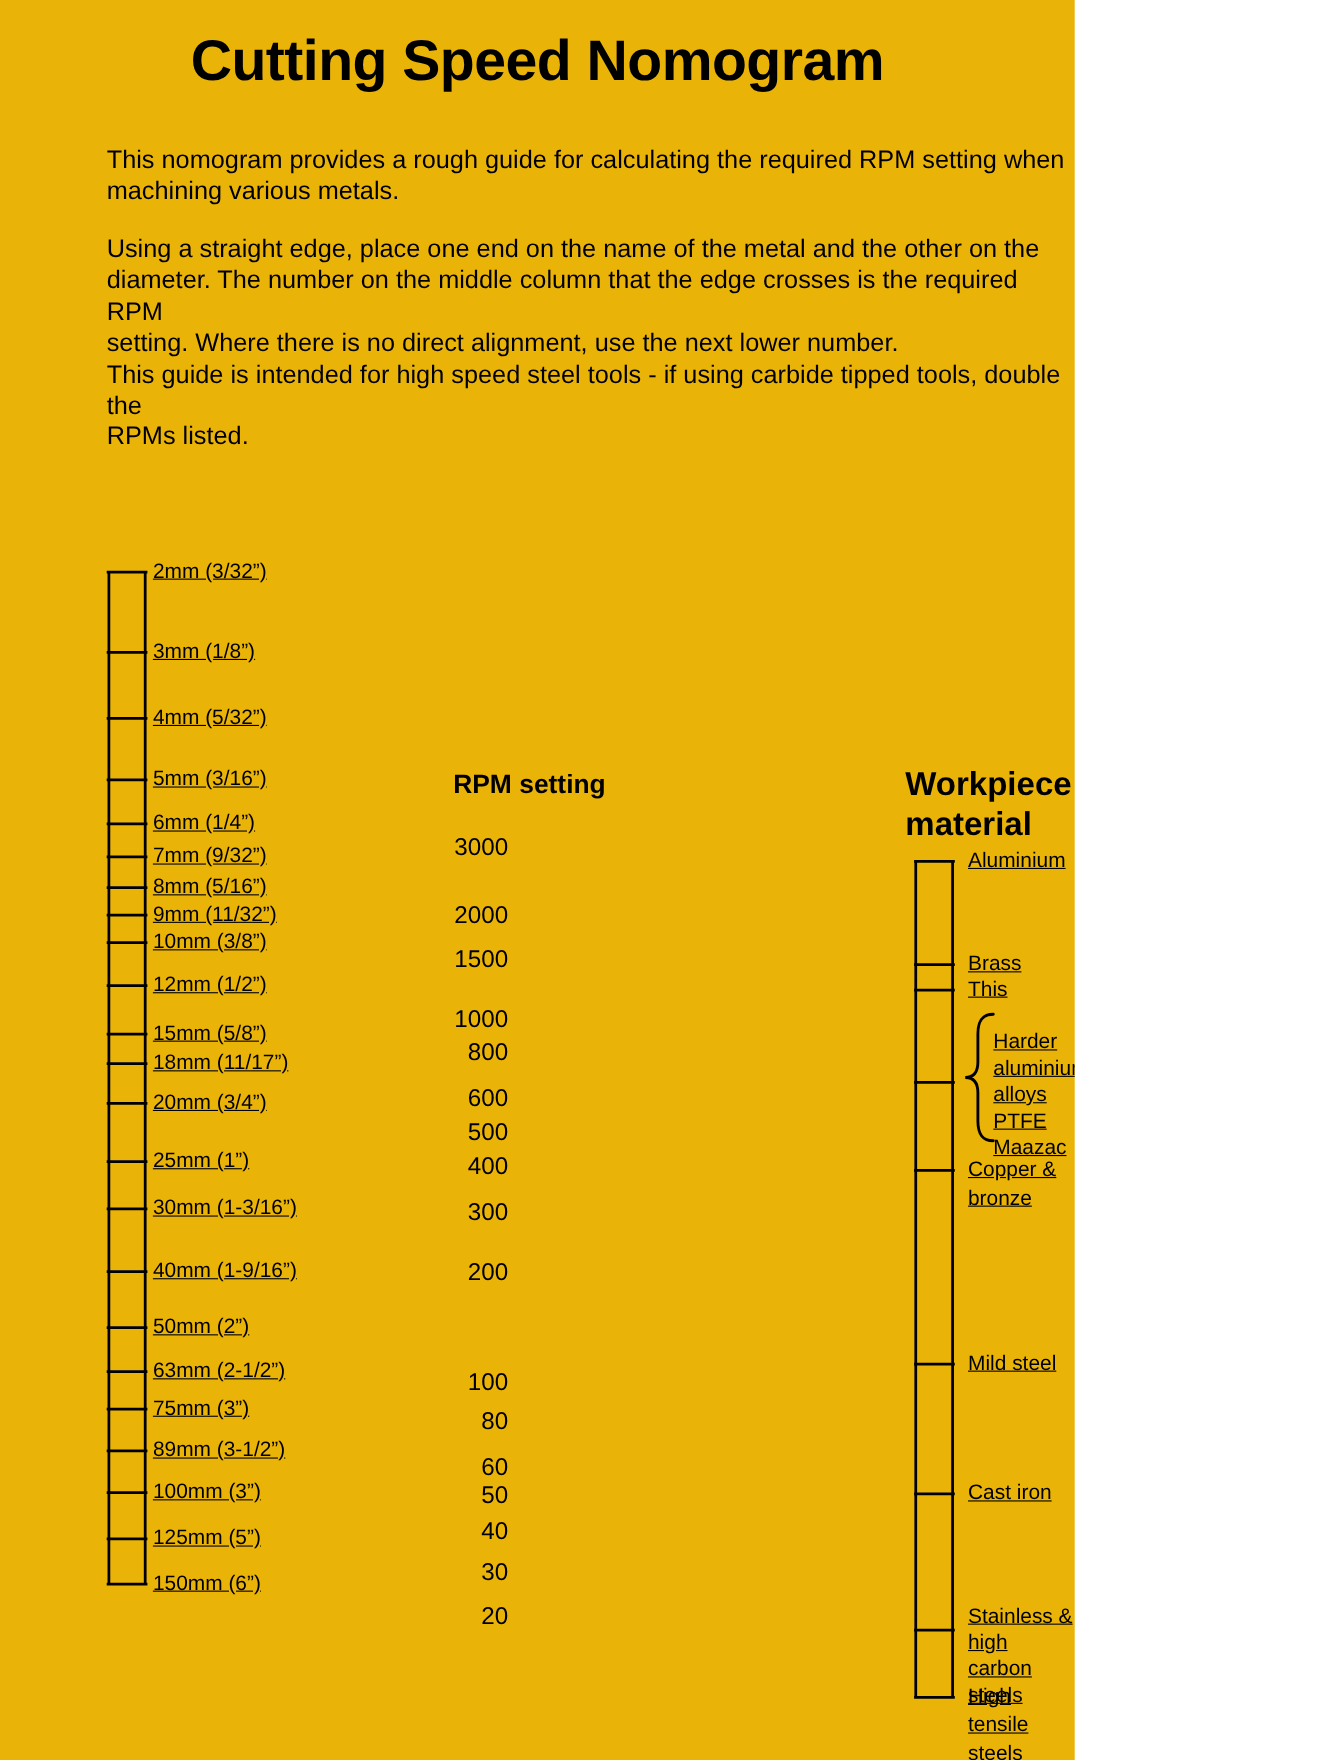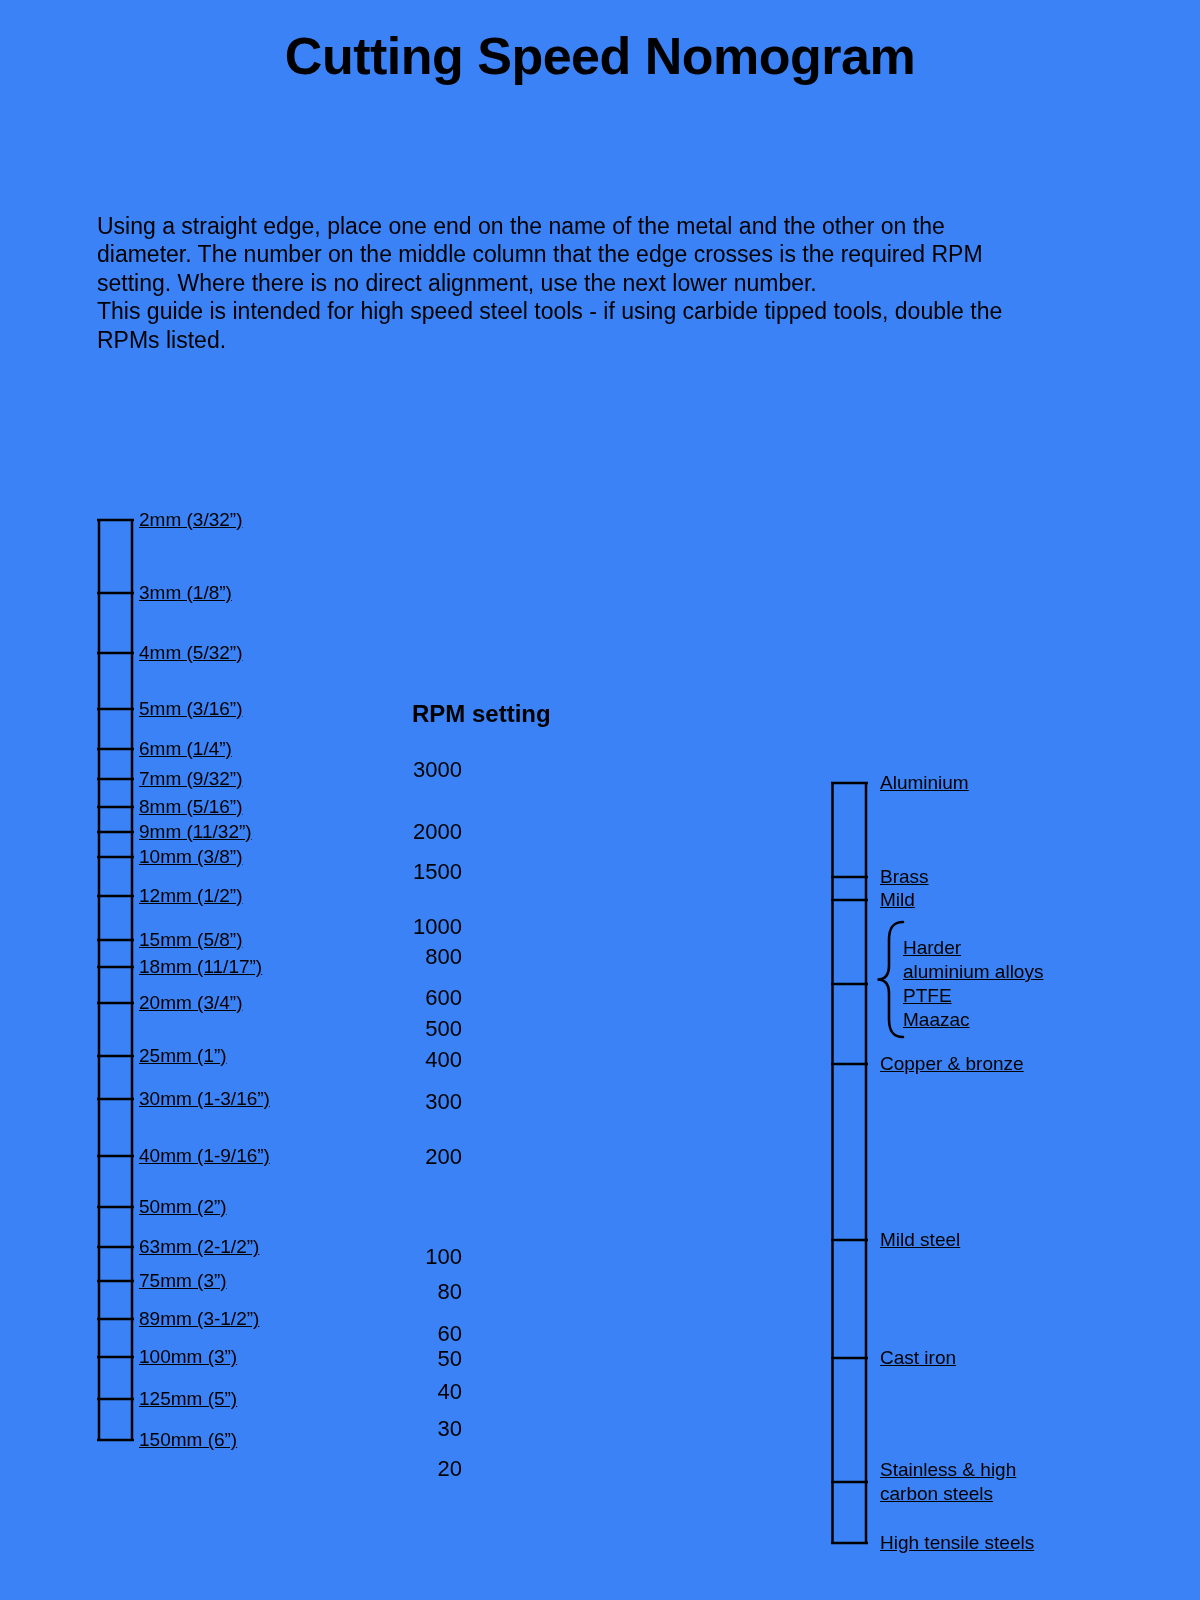--- a/index.html
+++ b/index.html
@@ -1,17 +1,17 @@
 <!DOCTYPE html>
 <html><head>
 <meta charset="utf-8">
 <style>
   html,body { margin:0; padding:0; background:#ffffff; }
   .page {
-    position:relative; width:1200px; height:1600px; background:#3b82f6;
+    position:relative; width:977px; height:1600px; background:#eab308;
     color:#000; font-family:"Liberation Sans", sans-serif; overflow:hidden;
   }
   .title {
     position:absolute; left:0; right:0; top:26px; margin:0;
     text-align:center; font-size:52px; line-height:60px; font-weight:bold; letter-spacing:-0.5px;
   }
   .intro {
     position:absolute; left:97px; margin:0;
     font-size:23px; line-height:28.4px; white-space:pre-line;
   }
@@ -33,27 +33,30 @@
     font-size:22px; line-height:28px;
   }
 </style>
 </head>
 <body>
 
 <div class="page">
 
   <h1 class="title">Cutting Speed Nomogram</h1>
 
+  <p class="intro" id="para1">This nomogram provides a rough guide for calculating the required RPM setting when
+machining various metals.</p>
   <p class="intro" id="para2">Using a straight edge, place one end on the name of the metal and the other on the
 diameter. The number on the middle column that the edge crosses is the required RPM
 setting. Where there is no direct alignment, use the next lower number.
 This guide is intended for high speed steel tools - if using carbide tipped tools, double the
 RPMs listed.</p>
 
   <h2 class="scale-heading" id="rpm-heading">RPM setting</h2>
+  <h2 class="scale-heading" id="mat-heading">Workpiece material</h2>
 
   <svg id="scale-svg" width="1200" height="1600" viewBox="0 0 1200 1600">
     <g id="diam-axis">
         <line x1="99" y1="520" x2="99" y2="1440" stroke="#000000" stroke-width="2.5"></line>
         <line x1="132" y1="520" x2="132" y2="1440" stroke="#000000" stroke-width="2.5"></line>
         <line x1="97" y1="520" x2="134" y2="520" stroke="#000000" stroke-width="2.5"></line>
         <line x1="97" y1="593" x2="134" y2="593" stroke="#000000" stroke-width="2.5"></line>
         <line x1="97" y1="653" x2="134" y2="653" stroke="#000000" stroke-width="2.5"></line>
         <line x1="97" y1="709" x2="134" y2="709" stroke="#000000" stroke-width="2.5"></line>
         <line x1="97" y1="749" x2="134" y2="749" stroke="#000000" stroke-width="2.5"></line>
@@ -132,21 +135,21 @@
       <div class="rpm-value" style="top: 1278px;">80</div>
       <div class="rpm-value" style="top: 1320px;">60</div>
       <div class="rpm-value" style="top: 1345px;">50</div>
       <div class="rpm-value" style="top: 1378px;">40</div>
       <div class="rpm-value" style="top: 1415px;">30</div>
       <div class="rpm-value" style="top: 1455px;">20</div>
     </div>
   <div id="mat-labels">
       <div class="tick-label" style="left: 880px; top: 770px;">Aluminium</div>
       <div class="tick-label" style="left: 880px; top: 864px;">Brass</div>
-      <div class="tick-label" style="left: 880px; top: 887px;">Mild</div>
+      <div class="tick-label" style="left: 880px; top: 887px;">This</div>
       <div class="tick-label multi" style="left: 903px; top: 936px;">Harder
 aluminium alloys
 PTFE
 Maazac</div>
       <div class="tick-label" style="left: 880px; top: 1051px;">Copper &amp; bronze</div>
       <div class="tick-label" style="left: 880px; top: 1227px;">Mild steel</div>
       <div class="tick-label" style="left: 880px; top: 1345px;">Cast iron</div>
       <div class="tick-label multi" style="left: 880px; top: 1458px;">Stainless &amp; high
 carbon steels</div>
       <div class="tick-label" style="left: 880px; top: 1530px;">High tensile steels</div>

